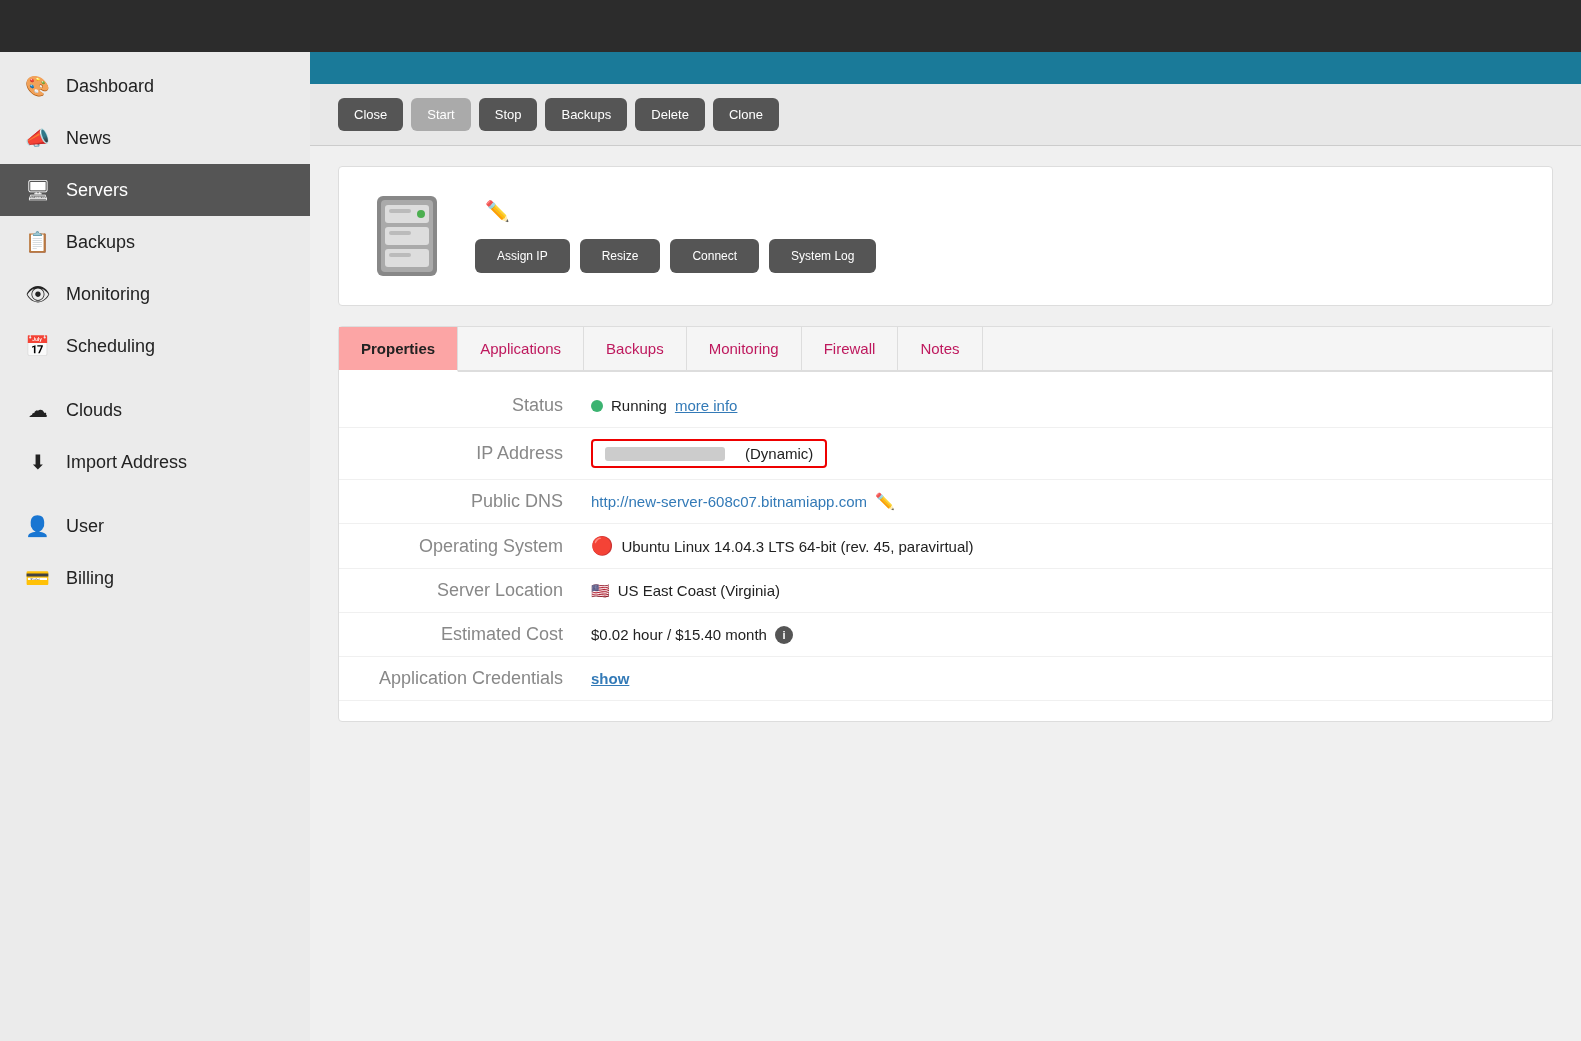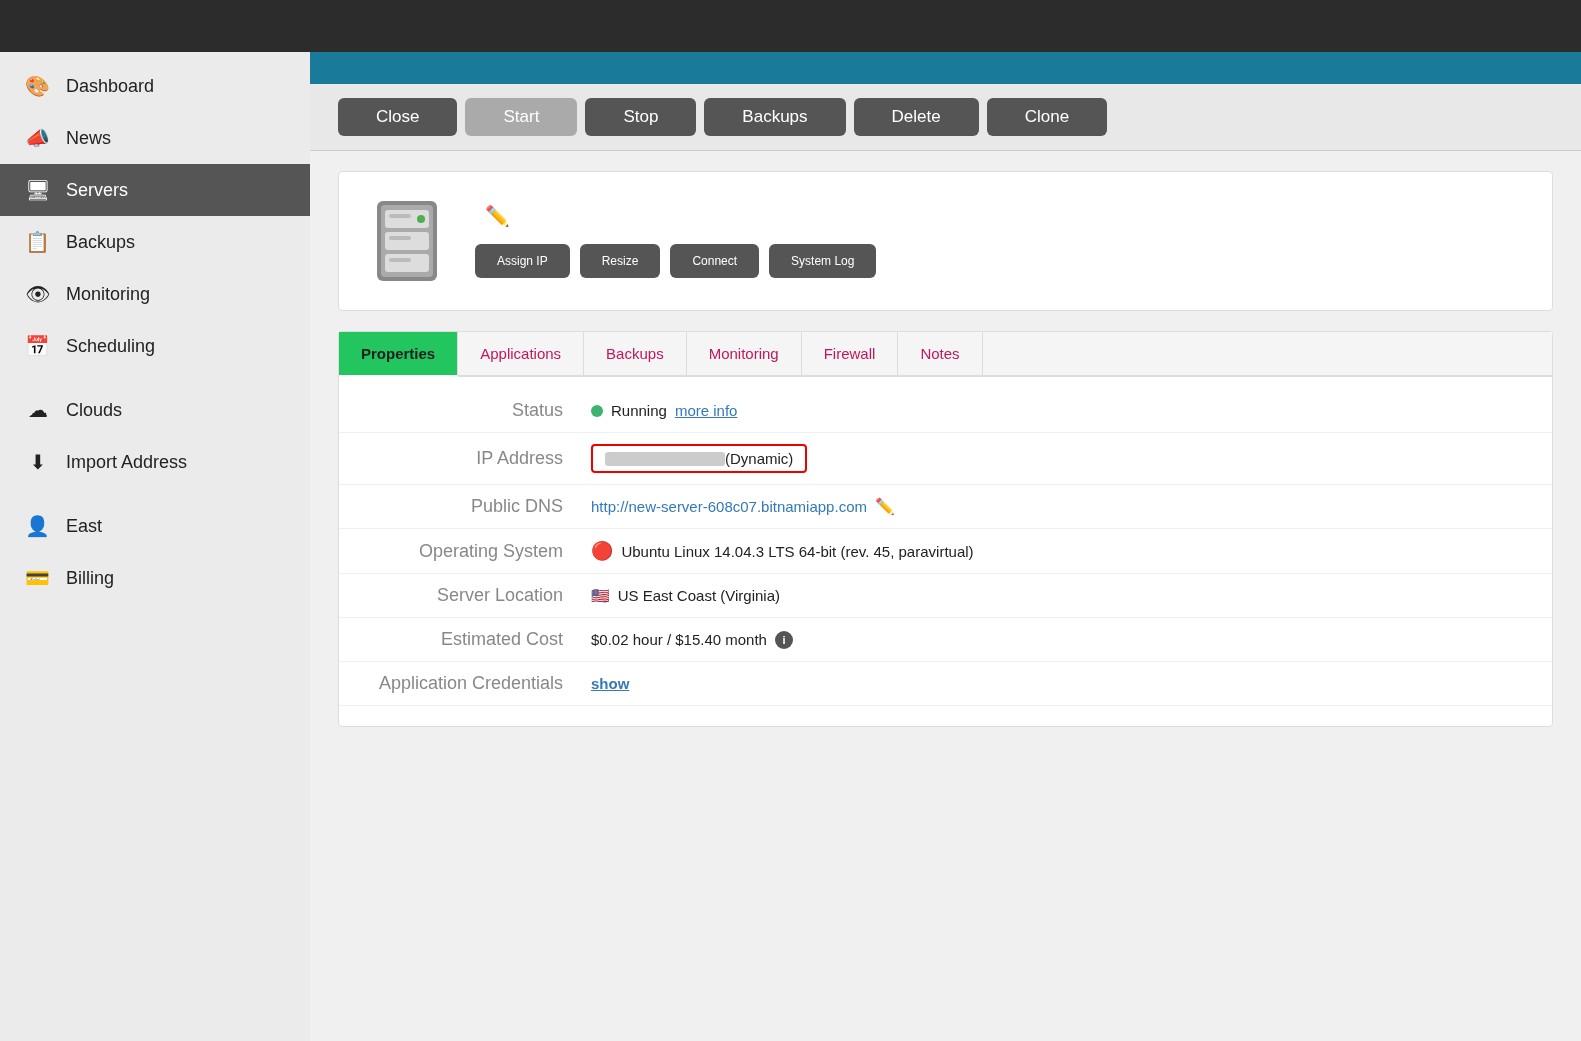--- a/index.html
+++ b/index.html
@@ -103,22 +103,22 @@
       display: flex;
       gap: 8px;
       flex-shrink: 0;
       border-bottom: 1px solid #ccc;
     }
     .toolbar-btn {
       background: #555;
       color: #fff;
       border: none;
       border-radius: 6px;
-      padding: 9px 38px;
-      font-size: 17px;
+      padding: 9px 16px;
+      font-size: 13px;
       cursor: pointer;
       font-weight: 500;
     }
     .toolbar-btn.disabled {
       background: #aaa;
       cursor: default;
     }
 
     
     .server-card {
@@ -184,21 +184,21 @@
     }
     .tab {
       padding: 13px 22px;
       font-size: 15px;
       cursor: pointer;
       color: #be185d;
       border-right: 1px solid #ddd;
       font-weight: 400;
     }
     .tab.active {
-      background: #22c55e;
+      background: #fca5a5;
       color: #222;
       font-weight: 700;
       border-bottom: 2px solid #fff;
       margin-bottom: -2px;
       text-align: center;
     }
 
     
     .properties-table {
       padding: 12px 0 20px;
@@ -235,21 +235,21 @@
       color: #337ab7;
       text-decoration: underline;
       cursor: pointer;
     }
     .ip-box {
       border: 2px solid #e00;
       border-radius: 4px;
       padding: 4px 12px;
       display: flex;
       align-items: center;
-      gap: 0;
+      gap: 20px;
     }
     .ip-redacted {
       background: #ccc;
       width: 120px;
       height: 14px;
       border-radius: 3px;
       display: inline-block;
     }
     .dns-link {
       color: #337ab7;
@@ -330,21 +330,21 @@
           <span class="icon">☁</span>
       <span>Clouds</span>
         </div>
         <div class="sidebar-item">
           <span class="icon">⬇</span>
       <span>Import Address</span>
         </div>
         <div class="sidebar-divider"></div>
         <div class="sidebar-item">
           <span class="icon">👤</span>
-      <span>East</span>
+      <span>User</span>
         </div>
         <div class="sidebar-item">
           <span class="icon">💳</span>
       <span>Billing</span>
         </div>
       </div>
   </nav>
 
   <div class="main">
 

